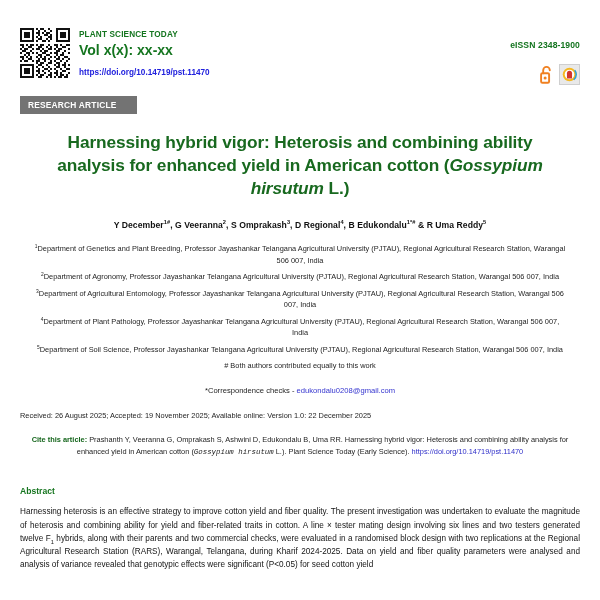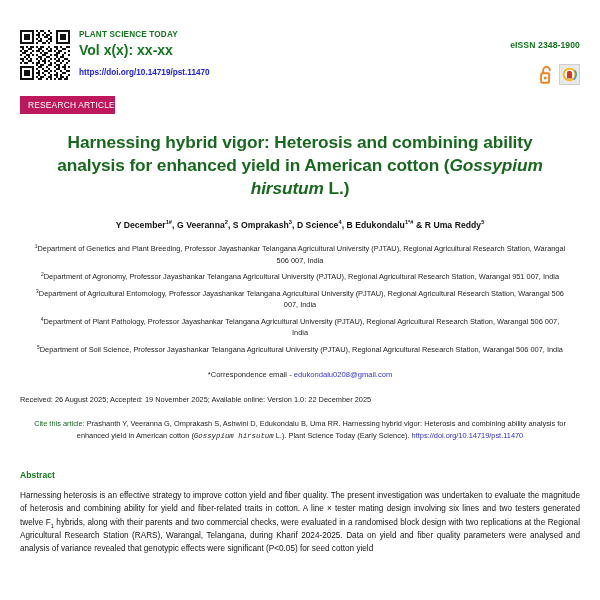--- a/index.html
+++ b/index.html
@@ -26,21 +26,21 @@
 
   
   .masthead {
     display: flex;
     align-items: flex-start;
     justify-content: space-between;
     padding-top: 26px;
   }
   .masthead-left {
     display: flex;
-    align-items: flex-end;
+    align-items: center;
     gap: 9px;
   }
   .qr {
     width: 50px;
     height: 50px;
     flex: 0 0 50px;
     display: block;
   }
   .journal-block {
     padding-top: 4px;
@@ -87,26 +87,26 @@
     background: #e9e9e9;
     border: 1px solid #cfcfcf;
     display: flex;
     align-items: center;
     justify-content: center;
   }
 
   
   .article-type {
     display: inline-block;
-    background: #be185d;
+    background: #737373;
     color: #ffffff;
     font-size: 8.4px;
-    font-weight: normal;
+    font-weight: bold;
     letter-spacing: 0.2px;
-    padding: 4px 0 4px 8px;
+    padding: 4px 20px 4px 8px;
     margin-top: 11px;
   }
 
   
   .title {
     margin: 17px 12px 0 12px;
     text-align: center;
     font-size: 17.3px;
     font-weight: bold;
     color: #18691f;
@@ -166,21 +166,21 @@
 
   
   .cite {
     margin: 14px 8px 0 8px;
     text-align: center;
     font-size: 7.4px;
     color: #1d1d1d;
     line-height: 1.55;
   }
   .cite .cite-label {
-    font-weight: normal;
+    font-weight: bold;
     color: #16661d;
     margin-top: 27px;
   }
   .cite i { font-style: italic; font-family: Liberation Mono, monospace; }
   .cite a { color: #2f2fc9; text-decoration: none; }
 
   
   .abstract-heading {
     margin-top: 28px;
     font-size: 8.6px;
@@ -400,35 +400,36 @@
 
   
   <div class="title">
     <span>Harnessing hybrid vigor: Heterosis and combining ability</span>
     <span>analysis for enhanced yield in American cotton (</span><i>Gossypium</i>
     <i>hirsutum</i><span> L.)</span>
   </div>
 
   
   <div class="authors">
-    <span><span>Y December</span><sup>1#</sup></span><span>, </span><span><span>G Veeranna</span><sup>2</sup></span><span>, </span><span><span>S Omprakash</span><sup>3</sup></span><span>, </span><span><span>D Science</span><sup>4</sup></span><span>, </span><span><span>B Edukondalu</span><sup>1*#</sup></span><span> &amp; </span><span><span>R Uma Reddy</span><sup>5</sup></span>
+    <span><span>Y December</span><sup>1#</sup></span><span>, </span><span><span>G Veeranna</span><sup>2</sup></span><span>, </span><span><span>S Omprakash</span><sup>3</sup></span><span>, </span><span><span>D Regional</span><sup>4</sup></span><span>, </span><span><span>B Edukondalu</span><sup>1*#</sup></span><span> &amp; </span><span><span>R Uma Reddy</span><sup>5</sup></span>
   </div>
 
   
   <div class="affiliations">
     <div class="affil"><sup>1</sup><span>Department of Genetics and Plant Breeding, Professor Jayashankar Telangana Agricultural University (PJTAU), Regional Agricultural Research Station, Warangal 506 007, India</span></div>
-    <div class="affil"><sup>2</sup><span>Department of Agronomy, Professor Jayashankar Telangana Agricultural University (PJTAU), Regional Agricultural Research Station, Warangal 951 007, India</span></div>
+    <div class="affil"><sup>2</sup><span>Department of Agronomy, Professor Jayashankar Telangana Agricultural University (PJTAU), Regional Agricultural Research Station, Warangal 506 007, India</span></div>
     <div class="affil"><sup>3</sup><span>Department of Agricultural Entomology, Professor Jayashankar Telangana Agricultural University (PJTAU), Regional Agricultural Research Station, Warangal 506 007, India</span></div>
     <div class="affil"><sup>4</sup><span>Department of Plant Pathology, Professor Jayashankar Telangana Agricultural University (PJTAU), Regional Agricultural Research Station, Warangal 506 007, India</span></div>
     <div class="affil"><sup>5</sup><span>Department of Soil Science, Professor Jayashankar Telangana Agricultural University (PJTAU), Regional Agricultural Research Station, Warangal 506 007, India</span></div>
+    <div class="equal-note"># Both authors contributed equally to this work</div>
   </div>
 
   
   <div class="correspondence">
-    <span>*Correspondence email -</span>
+    <span>*Correspondence checks -</span>
     <a href="#">edukondalu0208@gmail.com</a>
   </div>
 
   
   <div class="dates">Received: 26 August 2025; Accepted: 19 November 2025; Available online: Version 1.0: 22 December 2025</div>
 
   
   <div class="cite"><span class="cite-label">Cite this article:</span><span> Prashanth Y, Veeranna G, Omprakash S, Ashwini D, Edukondalu B, Uma RR. Harnessing hybrid vigor: Heterosis and combining ability analysis for enhanced yield in American cotton (</span><i>Gossypium hirsutum</i><span> L.). Plant Science Today (Early Science). </span><a href="#">https://doi.org/10.14719/pst.11470</a></div>
 
   

